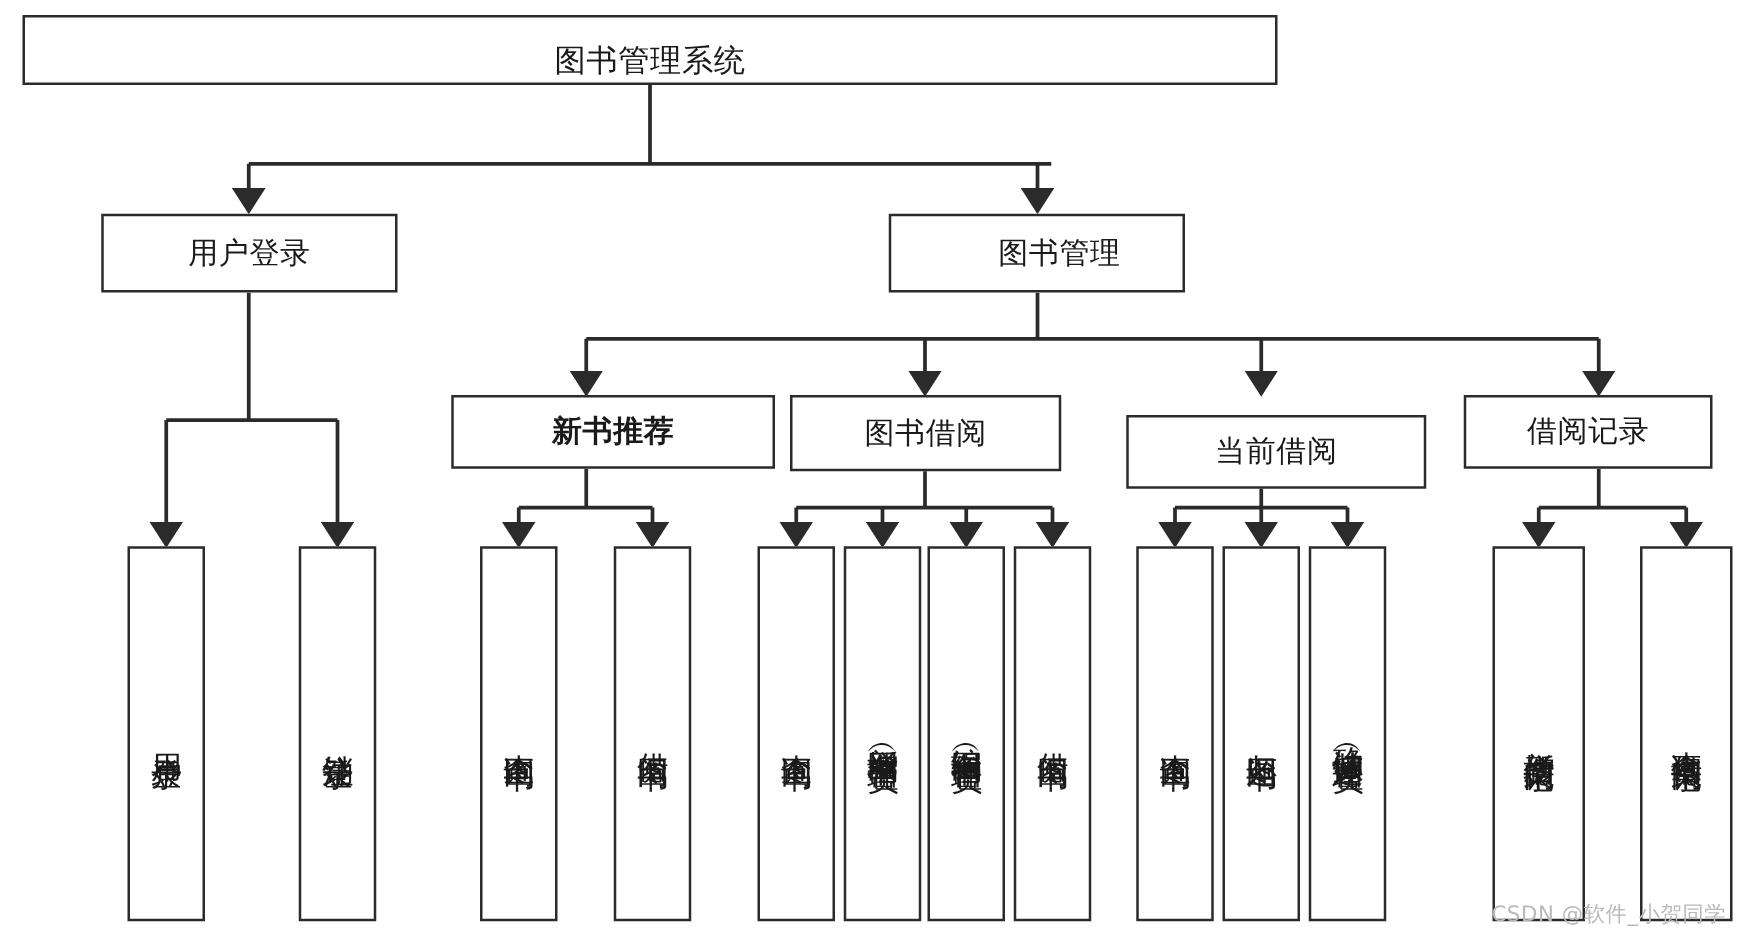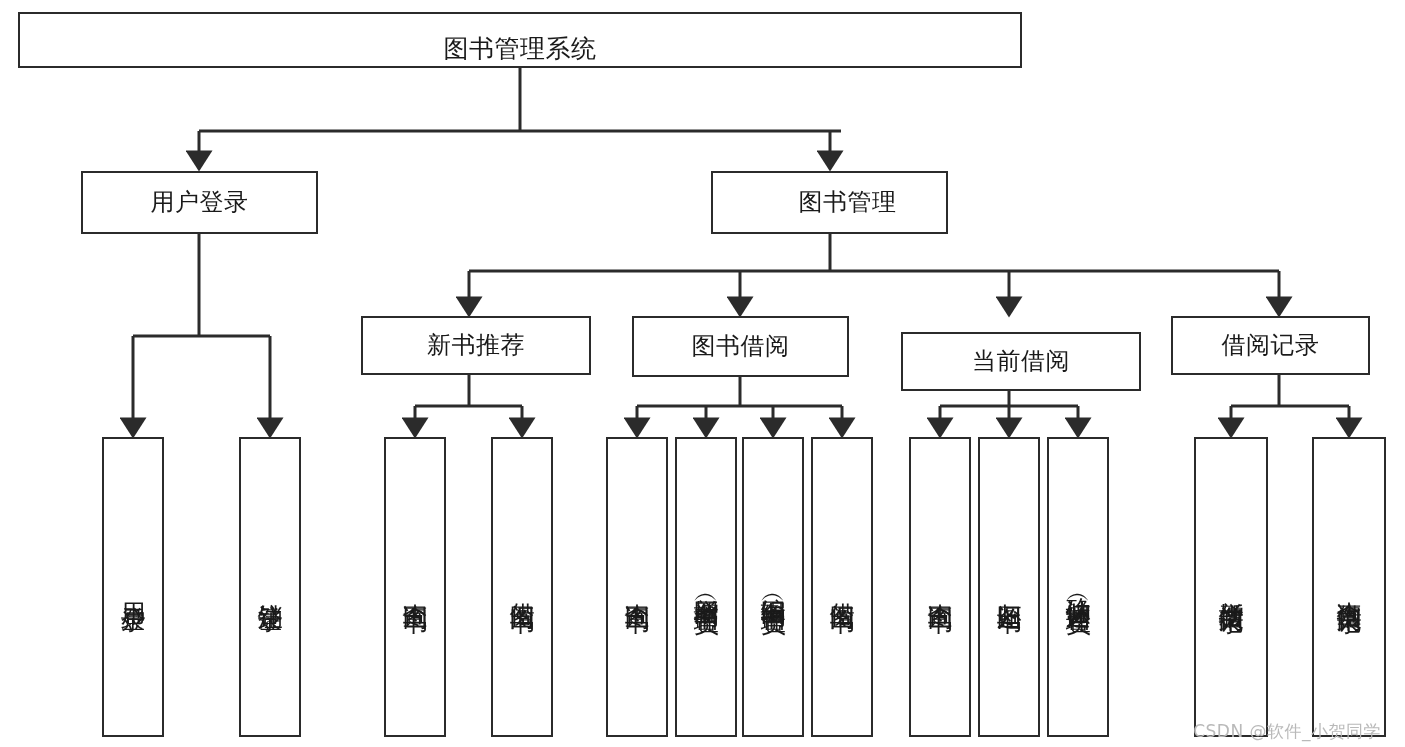--- a/index.html
+++ b/index.html
@@ -137,21 +137,21 @@
   </div>
 
   <div class="node horiz" style="left:81px; top:171px; width:237px; height:63px;">
     <span class="node-label">用户登录</span>
   </div>
 
   <div class="node horiz" style="left:711px; top:171px; width:237px; height:63px;padding-left:36px;">
     <span class="node-label">图书管理</span>
   </div>
 
-  <div class="node horiz" style="left:361px; top:316px; width:230px; height:59px;">
+  <div class="node horiz" style="left:361px; top:316px; width:259px; height:59px;font-weight:bold;">
     <span class="node-label">新书推荐</span>
   </div>
 
   <div class="node horiz" style="left:632px; top:316px; width:217px; height:61px;">
     <span class="node-label">图书借阅</span>
   </div>
 
   <div class="node horiz" style="left:901px; top:316px; width:240px; height:59px;margin-top:16px;">
     <span class="node-label">当前借阅</span>
   </div>

